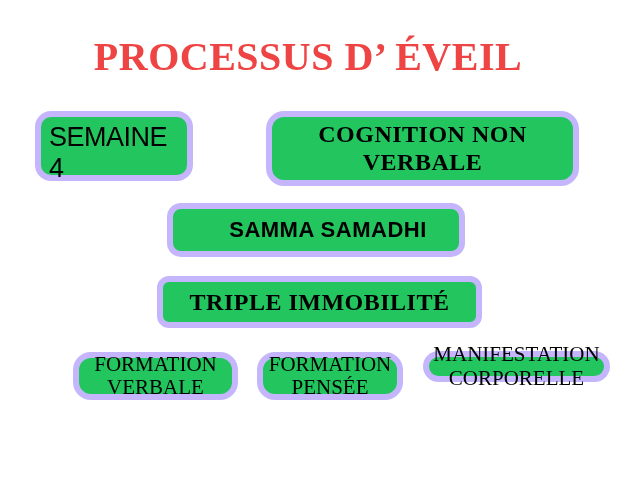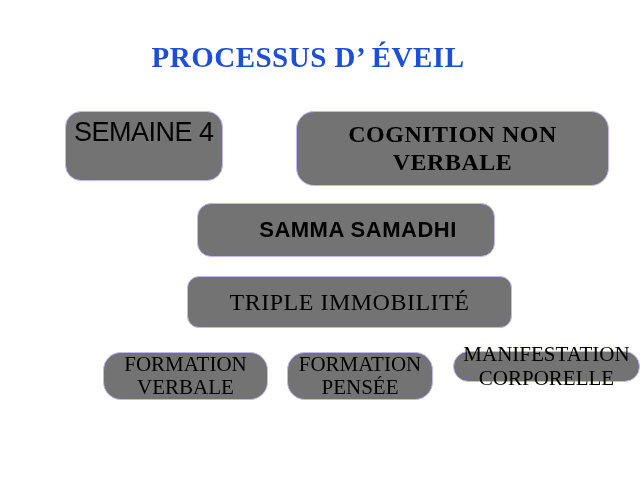--- a/index.html
+++ b/index.html
@@ -13,38 +13,37 @@
     color: #000000;
   }
   .slide-title {
     position: absolute;
     top: 34px;
     left: 0;
     width: 616px;
     text-align: center;
     font-family: "Liberation Serif", serif;
     font-weight: bold;
-    font-size: 29px;
+    font-size: 40px;
     line-height: 46px;
     letter-spacing: 0.5px;
-    color: #1d4ed8;
+    color: #ef4444;
     white-space: nowrap;
   }
   .box {
     position: absolute;
     box-sizing: border-box;
-    background: #737373;
-    border: 1px solid #c4b5fd;
+    background: #22c55e;
+    border: 6px solid #c4b5fd;
     display: flex;
     align-items: center;
     justify-content: center;
     text-align: center;
     white-space: pre-line;
     color: #000000;
-    margin-left: 30px;
   }
   .box-semaine {
     left: 35px; top: 111px; width: 158px; height: 70px;
     border-radius: 16px;
     align-items: flex-start;
     justify-content: flex-start;
     text-align: left;
     padding: 5px 0 0 8px;
     font-family: "Liberation Sans", sans-serif;
     font-size: 27px;
@@ -66,21 +65,21 @@
     font-family: "Liberation Sans", sans-serif;
     font-weight: bold;
     font-size: 22px;
     letter-spacing: 0.5px;
     padding-left: 24px;
   }
   .box-triple {
     left: 157px; top: 276px; width: 325px; height: 52px;
     border-radius: 12px;
     font-family: "Liberation Serif", serif;
-    font-weight: normal;
+    font-weight: bold;
     font-size: 24px;
     letter-spacing: 0.5px;
   }
   .box-bottom {
     border-radius: 18px;
     font-family: "Liberation Serif", serif;
     font-weight: 400;
     font-size: 21px;
     line-height: 1.1;
   }

